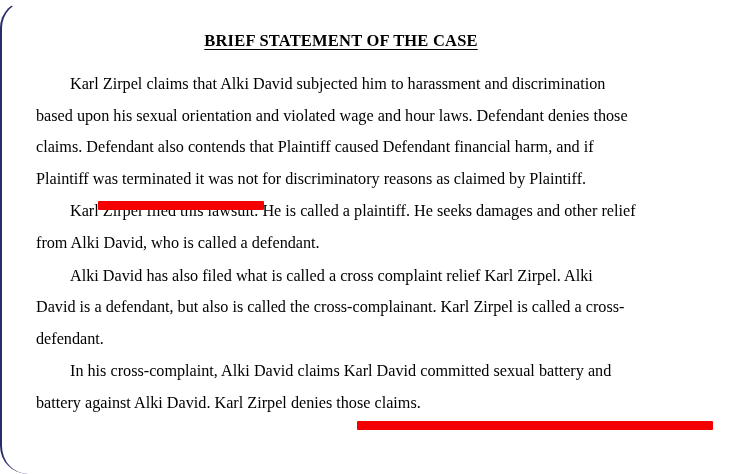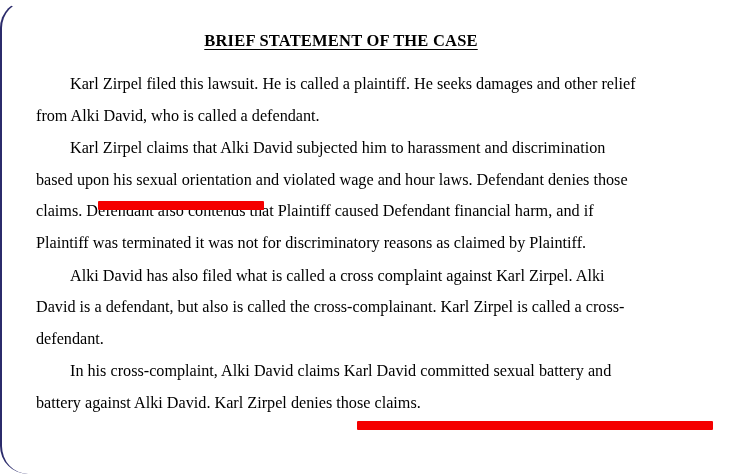--- a/index.html
+++ b/index.html
@@ -66,25 +66,25 @@
 </style>
 </head>
 <body>
 
 <div class="page">
 
   <div class="doc-body">
 
     <h1 class="doc-title">BRIEF STATEMENT OF THE CASE</h1>
 
+    <p class="para">Karl Zirpel claims that Alki David subjected him to harassment and discrimination based upon his sexual orientation and violated wage and hour laws. Defendant denies those claims. Defendant also contends that Plaintiff caused Defendant financial harm, and if Plaintiff was terminated it was not for discriminatory reasons as claimed by Plaintiff.</p>
+
     <p class="para">Karl Zirpel filed this lawsuit. He is called a plaintiff. He seeks damages and other relief from Alki David, who is called a defendant.</p>
 
-    <p class="para">Karl Zirpel claims that Alki David subjected him to harassment and discrimination based upon his sexual orientation and violated wage and hour laws. Defendant denies those claims. Defendant also contends that Plaintiff caused Defendant financial harm, and if Plaintiff was terminated it was not for discriminatory reasons as claimed by Plaintiff.</p>
-
-    <p class="para">Alki David has also filed what is called a cross complaint against Karl Zirpel.  Alki David is a defendant, but also is called the cross-complainant.  Karl Zirpel is called a cross-defendant.</p>
+    <p class="para">Alki David has also filed what is called a cross complaint relief Karl Zirpel.  Alki David is a defendant, but also is called the cross-complainant.  Karl Zirpel is called a cross-defendant.</p>
 
     <p class="para">In his cross-complaint, Alki David claims Karl David committed sexual battery and battery against Alki David. Karl Zirpel denies those claims.</p>
 
   </div>
 
   <div class="hl hl-1" style="background: rgb(244, 0, 0);"></div>
 
   <div class="hl hl-2" style="background: rgb(244, 0, 0);"></div>
 
   <div class="scroll-edge"></div>

